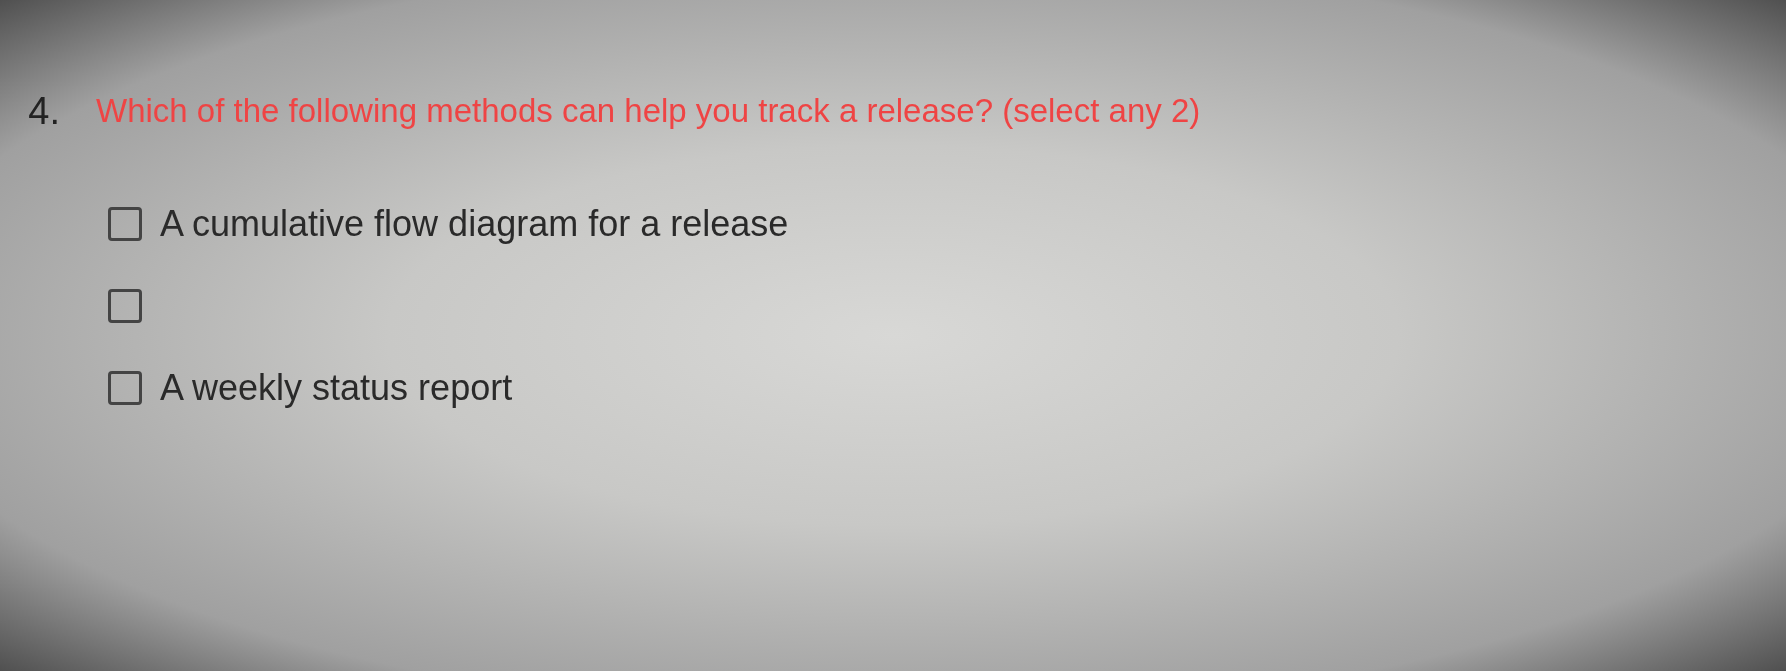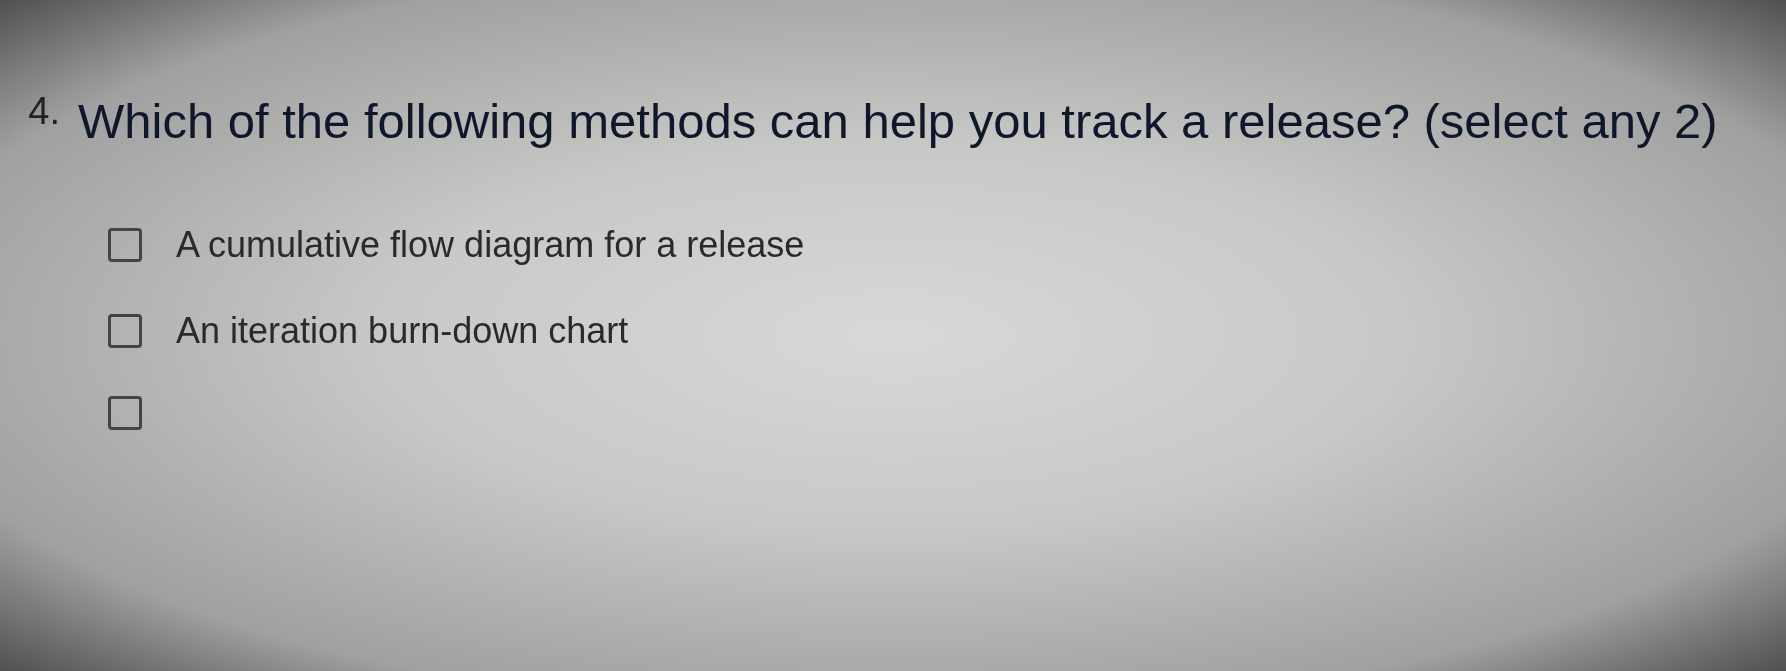--- a/index.html
+++ b/index.html
@@ -23,35 +23,36 @@
       margin-bottom: 70px;
     }
     .question-number {
       font-size: 38px;
       font-weight: 400;
       color: #222;
       min-width: 40px;
       text-align: right;
     }
     .question-text {
-      font-size: 49px;
+      font-size: 33px;
       font-weight: 400;
-      color: #0f172a;
+      color: #ef4444;
       line-height: 1.3;
+      margin-left: 18px;
     }
     .options-list {
       padding-left: 88px;
       display: flex;
       flex-direction: column;
       gap: 44px;
     }
     .option-row {
       display: flex;
       align-items: center;
-      gap: 34px;
+      gap: 18px;
     }
     .checkbox {
       width: 34px;
       height: 34px;
       border: 3px solid #444;
       border-radius: 4px;
       background: transparent;
       flex-shrink: 0;
       cursor: pointer;
     }
@@ -70,18 +71,18 @@
   <div class="question-text">Which of the following methods can help you track a release? (select any 2)</div>
 </div>
 
 <div class="options-list">
   <div class="option-row">
     <div class="checkbox"></div>
     <div class="option-label">A cumulative flow diagram for a release</div>
   </div>
   <div class="option-row">
     <div class="checkbox"></div>
-    <div class="option-label">An iteration burn-down chart</div>
   </div>
   <div class="option-row">
     <div class="checkbox"></div>
+    <div class="option-label">A weekly status report</div>
   </div>
 </div>
 
 </body></html>

